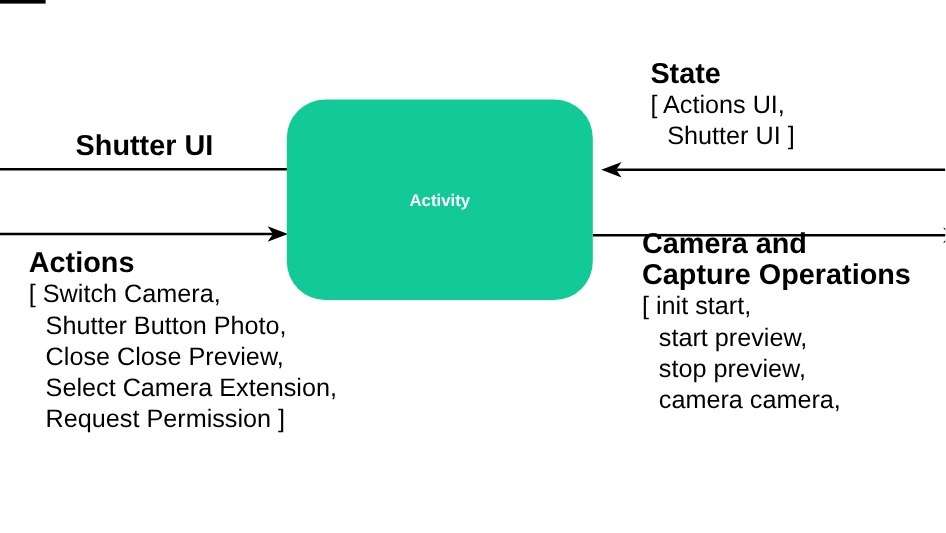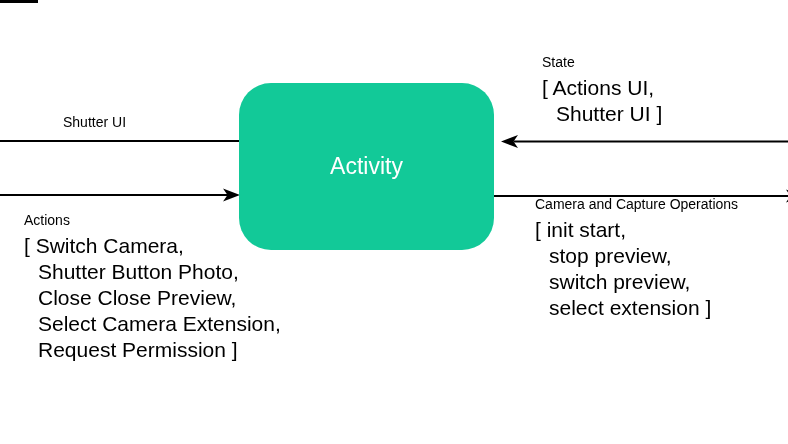--- a/index.html
+++ b/index.html
@@ -43,26 +43,26 @@
     top: 83px;
     width: 255px;
     height: 167px;
     border-radius: 32px;
     display: flex;
     align-items: center;
     justify-content: center;
   }
   .activity-box span {
     color: #ffffff;
-    font-size: 23px;
-    font-weight: 400;
+    font-size: 14px;
+    font-weight: 700;
   }
   .label-bold {
-    font-weight: 400;
-    font-size: 14px;
+    font-weight: 700;
+    font-size: 24px;
     line-height: 26px;
   }
   .text-block {
     position: absolute;
     font-size: 21px;
     line-height: 26px;
   }
   .text-block .items div {
     white-space: nowrap;
   }
@@ -131,19 +131,19 @@
     <div class="items">
         <div>[ Actions UI,</div>
         <div class="indent">Shutter UI ]</div>
       </div>
   </div>
 
   <div class="text-block camera-ops-block">
     <div class="label-bold">Camera and Capture Operations</div>
     <div class="items">
         <div>[ init start,</div>
+        <div class="indent">start preview,</div>
         <div class="indent">stop preview,</div>
-        <div class="indent">switch preview,</div>
-        <div class="indent">select extension ]</div>
+        <div class="indent">camera camera,</div>
       </div>
   </div>
 
 </div>
 
 </body></html>

